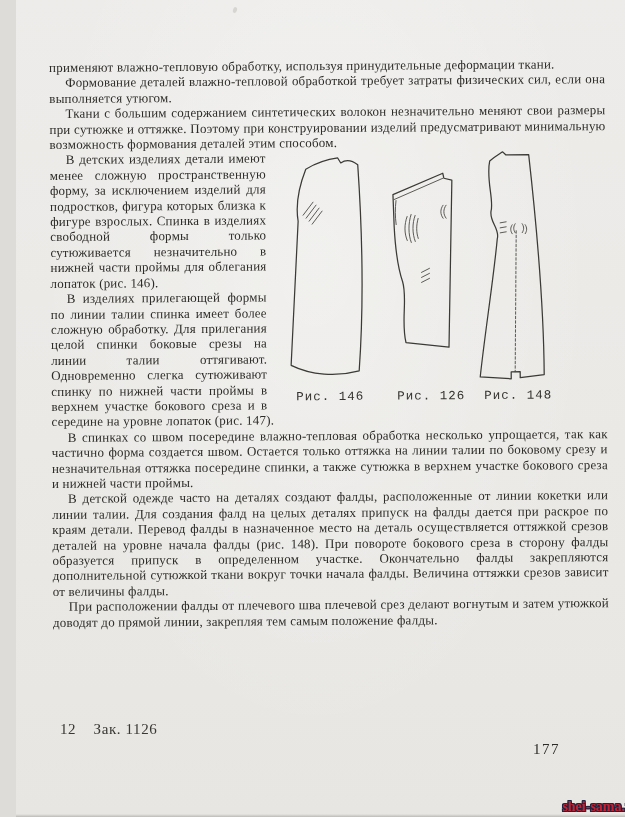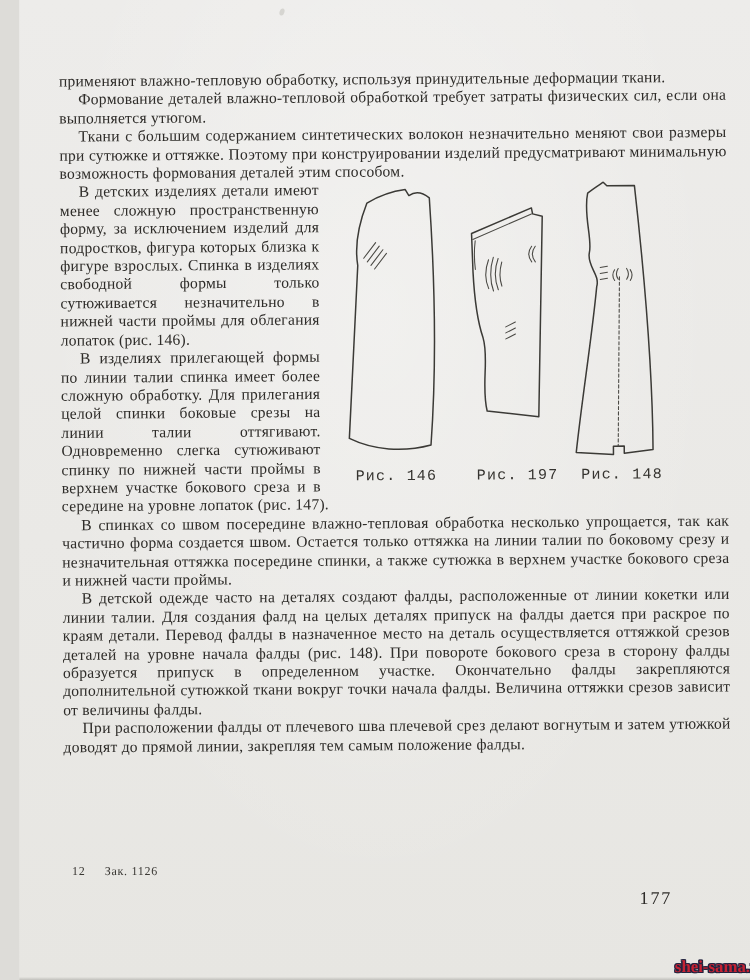--- a/index.html
+++ b/index.html
@@ -38,21 +38,21 @@
   .figures svg{position:absolute;left:0;top:8px;}
   .cap{
     position:absolute;top:246px;width:80px;
     text-align:center;font-size:12.5px;letter-spacing:1px;color:#35332f;font-family:Liberation Mono, monospace;
   }
   .cap1{left:15px;}
   .cap2{left:116px;}
   .cap3{left:203px;}
   .footer-left{
     position:absolute;left:44px;top:721px;
-    font-size:10px;letter-spacing:0.6px;color:#3a3834;
+    font-size:15px;letter-spacing:0.6px;color:#3a3834;
   }
   .footer-left .order{margin-left:13px;}
   .page-number{
     position:absolute;left:517px;top:741px;
     font-size:15px;letter-spacing:1.5px;color:#2e2c29;
   }
   .watermark{
     position:absolute;right:2px;bottom:2px;
     font-family:Liberation Serif, serif;
     font-weight:bold;font-size:14px;letter-spacing:0px;
@@ -128,21 +128,21 @@
           </g>
           <g>
             <path class="fig-thin" d="M 238,74 C 236,77 236,80 238,83"></path>
             <path class="fig-thin" d="M 241,73 C 239,76 239,79 241,82"></path>
             <path class="fig-thin" d="M 248,73 C 250,76 250,79 248,82"></path>
             <path class="fig-thin" d="M 251,74 C 253,77 253,80 251,83"></path>
           </g>
         </g>
       </svg>
       <span class="cap cap1">Рис. 146</span>
-      <span class="cap cap2">Рис. 197</span>
+      <span class="cap cap2">Рис. 126</span>
       <span class="cap cap3">Рис. 148</span>
     </div>
 
     <p>В детских изделиях детали имеют менее сложную про­странственную форму, за исклю­чением изделий для подростков, фигура которых близка к фи­гуре взрослых. Спинка в изде­лиях свободной формы только сутюживается незначительно в нижней части проймы для облегания лопаток (рис. 146).</p>
     <p>В изделиях прилегающей формы по линии талии спинка имеет более сложную обработку. Для прилегания целой спинки боковые срезы на линии талии оттягивают. Одновременно слег­ка сутюживают спинку по ниж­ней части проймы в верхнем участке бокового среза и в середине на уровне лопаток (рис. 147).</p>
     <p>В спинках со швом посередине влажно-тепловая обработка несколько упрощается, так как частично форма создается швом. Остается только оттяжка на линии талии по боковому срезу и незначительная оттяжка посередине спинки, а также сутюжка в верхнем участке бокового среза и нижней части проймы.</p>
     <p>В детской одежде часто на деталях создают фалды, расположенные от линии кокетки или линии талии. Для создания фалд на целых деталях припуск на фалды дается при раскрое по краям детали. Перевод фалды в назначенное место на деталь осуществляется оттяжкой срезов деталей на уровне начала фалды (рис. 148). При повороте бокового среза в сторону фалды образуется припуск в определенном участке. Окончательно фалды закрепляются дополнительной сутюжкой ткани вокруг точки начала фалды. Величина оттяжки срезов зависит от величины фалды.</p>
     <p>При расположении фалды от плечевого шва плечевой срез делают вогнутым и затем утюжкой доводят до прямой линии, закрепляя тем самым положение фалды.</p>
   </div>
 

